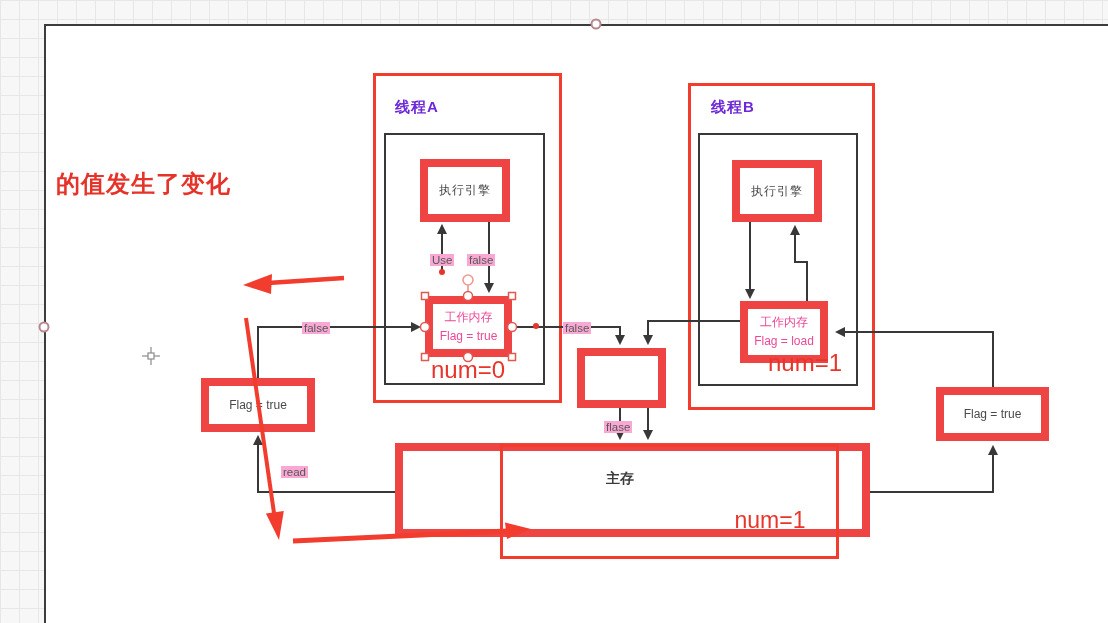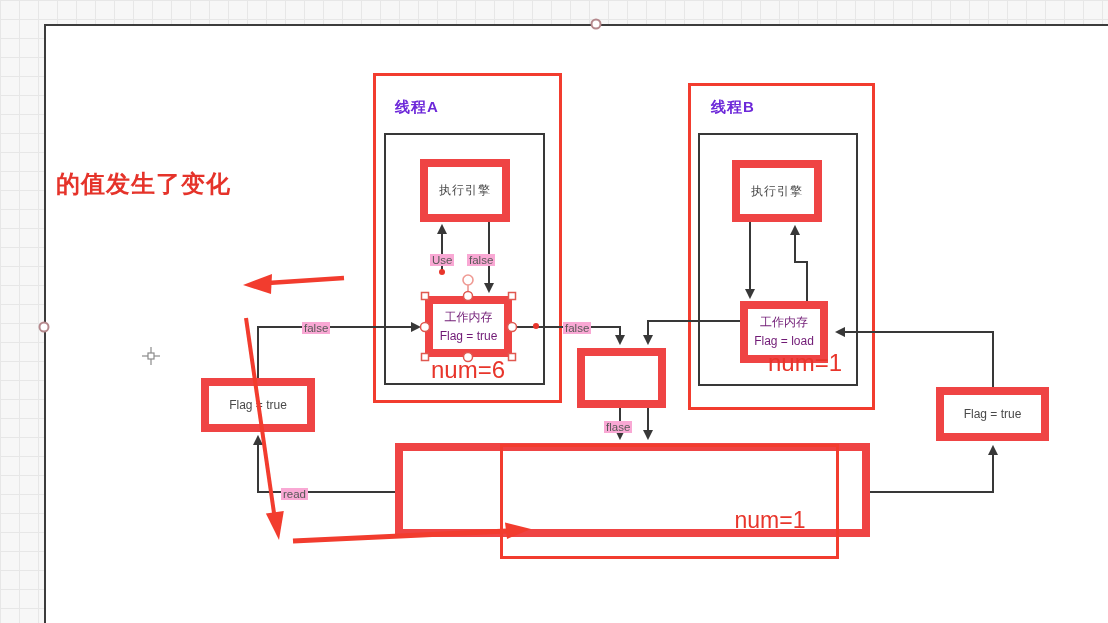--- a/index.html
+++ b/index.html
@@ -14,21 +14,21 @@
   }
   .page{
     position:absolute;left:44px;top:24px;width:1100px;height:640px;
     background:#ffffff;border:2px solid #3c3c3c;box-sizing:border-box;z-index:1;
   }
   .box{position:absolute;box-sizing:border-box;border:8px solid #ef4444;background:#fff;z-index:2;}
   .frame{position:absolute;box-sizing:border-box;border:3px solid #f23c2e;background:transparent;z-index:2;}
   .container{position:absolute;box-sizing:border-box;border:2px solid #383838;background:transparent;z-index:2;}
   .center{display:flex;align-items:center;justify-content:center;text-align:center;}
   .engine-label{font-size:12px;color:#4a4a4a;letter-spacing:1px;}
-  .wm-text{font-size:12px;color:#701a75;line-height:19px;}
+  .wm-text{font-size:12px;color:#ec4899;line-height:19px;}
   .flag-text{font-size:12px;color:#4a4a4a;}
   .thread-title{position:absolute;font-size:15px;font-weight:bold;color:#6d28d9;z-index:4;letter-spacing:1px;}
   .edge-label{position:absolute;font-size:11.5px;color:#585858;background:#f9a8d4;padding:0 2px;z-index:4;}
   .mm-text{position:absolute;left:500px;top:469px;width:240px;text-align:center;
     font-size:14px;font-weight:bold;color:#3d3d3d;line-height:19px;z-index:4;}
   .num{position:absolute;color:#e8352b;text-align:center;z-index:4;}
   .num-a{left:422px;top:356px;width:92px;font-size:24px;}
   .num-b{left:760px;top:349px;width:90px;font-size:24px;}
   .num-mm{left:722px;top:507px;width:96px;font-size:23px;}
   .note{position:absolute;left:56px;top:168px;z-index:6;
@@ -51,57 +51,58 @@
 <div class="container" style="left:384px;top:133px;width:161px;height:252px"></div>
 <div class="box center" style="left:420px;top:159px;width:90px;height:63px">
   <span class="engine-label">执行引擎</span>
 </div>
 <div class="box center" style="left:425px;top:296px;width:87px;height:61px">
   <div class="wm-text">
     <div>工作内存</div>
     <div>Flag = true</div>
   </div>
 </div>
-<div class="num num-a">num=6</div>
+<div class="num num-a">num=0</div>
 
 <div class="frame" style="left:688px;top:83px;width:187px;height:327px"></div>
 <div class="thread-title" style="left:711px;top:98px">线程B</div>
 <div class="container" style="left:698px;top:133px;width:160px;height:253px"></div>
 <div class="box center" style="left:732px;top:160px;width:90px;height:62px">
   <span class="engine-label">执行引擎</span>
 </div>
 <div class="box center" style="left:740px;top:301px;width:88px;height:62px">
   <div class="wm-text">
     <div>工作内存</div>
     <div>Flag = load</div>
   </div>
 </div>
 <div class="num num-b">num=1</div>
 
 <div class="box" style="left:577px;top:348px;width:89px;height:60px"></div>
 
 <div class="box" style="left:395px;top:443px;width:475px;height:94px"></div>
 <div class="frame" style="left:500px;top:444px;width:339px;height:115px"></div>
 <div class="mm-text">
+  <div>主存</div>
 </div>
 <div class="num num-mm">num=1</div>
 
 <div class="box center" style="left:201px;top:378px;width:114px;height:54px">
   <span class="flag-text">Flag = true</span>
 </div>
 <div class="box center" style="left:936px;top:387px;width:113px;height:54px">
   <span class="flag-text">Flag = true</span>
 </div>
 
 <div class="edge-label" style="left:430px;top:254px">Use</div>
 <div class="edge-label" style="left:467px;top:254px">false</div>
 <div class="edge-label" style="left:302px;top:322px">false</div>
 <div class="edge-label" style="left:563px;top:322px">false</div>
 <div class="edge-label" style="left:604px;top:421px">flase</div>
-<div class="edge-label" style="left:281px;top:488px">read</div>
+<div class="edge-label" style="left:281px;top:466px">read</div>
 
 <svg class="overlay" width="1108" height="623">
   <defs>
     <marker id="ah" viewBox="0 0 10 10" refX="8" refY="5" markerWidth="5.2" markerHeight="5.2" orient="auto">
       <path d="M0,0 L10,5 L0,10 z" fill="#383838"></path>
     </marker>
   </defs>
   <g stroke="#383838" stroke-width="2" fill="none">
     <polyline points="442,270 442,226" marker-end="url(#ah)"></polyline>
     <polyline points="489,222 489,291" marker-end="url(#ah)"></polyline>

